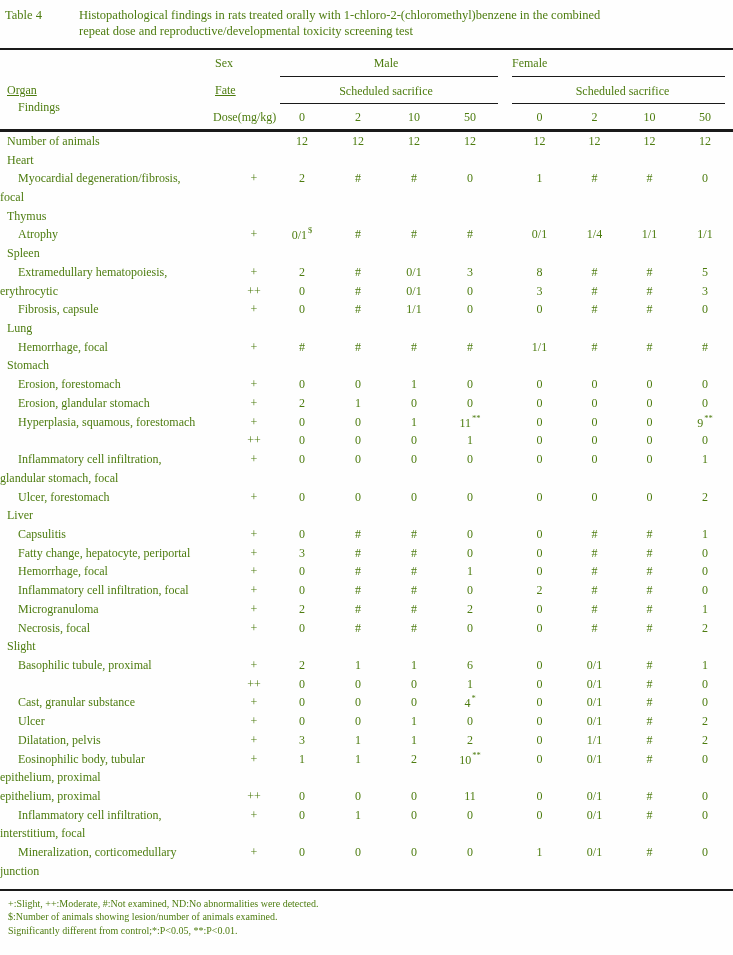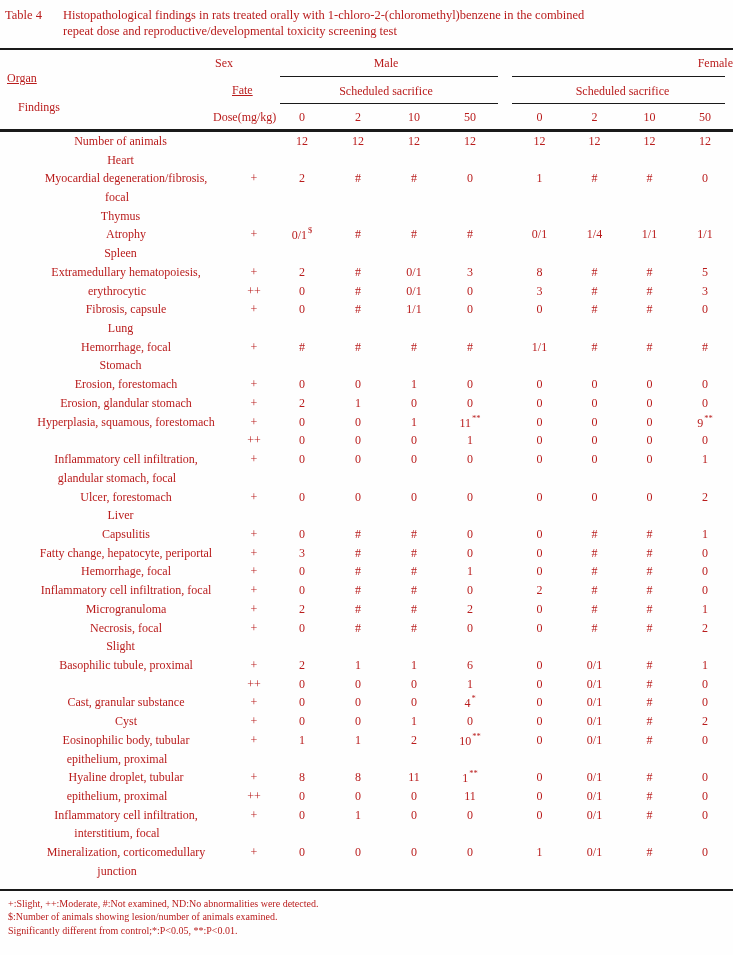--- a/index.html
+++ b/index.html
@@ -1,49 +1,49 @@
 <!DOCTYPE html>
 <html><head>
 <meta charset="utf-8">
 <style>
   html,body{margin:0;padding:0;background:#ffffff;}
   .page{
     position:relative;
     width:733px;height:955px;
     background:#fefefe;
-    color:#b91c1c;
+    color:#4d7c0f;
     font-family:"Liberation Serif","DejaVu Serif",serif;
     overflow:hidden;
   }
   
   .title{
     display:flex;
     padding:7px 0 0 5px;
     height:41px;
     font-size:12.5px;
     line-height:16px;
   }
   .title .tlabel{width:58px;flex:0 0 58px;}
-  .title .tcaption{width:648px;}
+  .title .tcaption{width:648px;margin-left:16px;}
   
   .hdr{
     position:relative;
     height:79px;
     border-top:2px solid #1a1a1a;
     border-bottom:3px solid #1a1a1a;
     font-size:12px;
   }
   .hdr span{position:absolute;white-space:nowrap;}
   .h-sex{left:215px;top:6px;}
-  .h-fate{left:232px;top:33px;text-decoration:underline;}
+  .h-fate{left:215px;top:33px;text-decoration:underline;}
   .h-dose{left:213px;top:60px;}
-  .h-organ{left:7px;top:21px;text-decoration:underline;}
+  .h-organ{left:7px;top:33px;text-decoration:underline;}
   .h-findings{left:18px;top:50px;}
   .h-male{left:274px;width:224px;text-align:center;top:6px;}
-  .h-female{left:512px;width:221px;text-align:right;top:6px;}
+  .h-female{left:512px;width:221px;text-align:left;top:6px;}
   .h-sac-m{left:274px;width:224px;text-align:center;top:34px;}
   .h-sac-f{left:512px;width:221px;text-align:center;top:34px;}
   .ul{position:absolute;height:0;border-top:1.5px solid #1a1a1a;}
   .ul-m{left:280px;width:218px;}
   .ul-f{left:512px;width:213px;}
   .ul-r1{top:26px;}
   .ul-r2{top:53px;}
   .dc{position:absolute;top:60px;text-align:center;}
   .dc0{left:274px;width:56px;} .dc1{left:330px;width:56px;}
   .dc2{left:386px;width:56px;} .dc3{left:442px;width:56px;}
@@ -60,21 +60,21 @@
     width:733px;
   }
   table.data tr{height:18.72px;}
   table.data td{
     padding:0;
     font-size:12px;
     vertical-align:middle;
     white-space:nowrap;
     overflow:visible;
   }
-  td.lbl{text-align:center;}
+  td.lbl{text-align:left;}
   td.lbl.ind0{padding-left:7px;}
   td.lbl.ind1{padding-left:18px;margin-left:23px;}
   td.lbl.ind2{margin-left:48px;}
   td.grade{text-align:center;font-size:11px;}
   td.val{text-align:center;}
   td.val sup{font-size:8.5px;position:relative;top:-1px;margin-left:1px;}
   
   .foot{
     padding:6px 0 0 8px;
     font-size:10px;
@@ -531,29 +531,42 @@
             <td class="val">0</td>
             <td class="val">0</td>
             <td class="val">4<sup>*</sup></td>
             <td></td>
             <td class="val">0</td>
             <td class="val">0/1</td>
             <td class="val">#</td>
             <td class="val">0</td>
           </tr>
           <tr>
-            <td class="lbl ind1">Cyst</td>
-            <td class="grade">+</td>
-            <td class="val">0</td>
-            <td class="val">0</td>
-            <td class="val">1</td>
-            <td class="val">0</td>
-            <td></td>
-            <td class="val">0</td>
-            <td class="val">0/1</td>
+            <td class="lbl ind1">Ulcer</td>
+            <td class="grade">+</td>
+            <td class="val">0</td>
+            <td class="val">0</td>
+            <td class="val">1</td>
+            <td class="val">0</td>
+            <td></td>
+            <td class="val">0</td>
+            <td class="val">0/1</td>
+            <td class="val">#</td>
+            <td class="val">2</td>
+          </tr>
+          <tr>
+            <td class="lbl ind1">Dilatation, pelvis</td>
+            <td class="grade">+</td>
+            <td class="val">3</td>
+            <td class="val">1</td>
+            <td class="val">1</td>
+            <td class="val">2</td>
+            <td></td>
+            <td class="val">0</td>
+            <td class="val">1/1</td>
             <td class="val">#</td>
             <td class="val">2</td>
           </tr>
           <tr>
             <td class="lbl ind1">Eosinophilic body, tubular</td>
             <td class="grade">+</td>
             <td class="val">1</td>
             <td class="val">1</td>
             <td class="val">2</td>
             <td class="val">10<sup>**</sup></td>
@@ -568,33 +581,20 @@
             <td class="grade"></td>
             <td class="val"></td>
             <td class="val"></td>
             <td class="val"></td>
             <td class="val"></td>
             <td></td>
             <td class="val"></td>
             <td class="val"></td>
             <td class="val"></td>
             <td class="val"></td>
-          </tr>
-          <tr>
-            <td class="lbl ind1">Hyaline droplet, tubular</td>
-            <td class="grade">+</td>
-            <td class="val">8</td>
-            <td class="val">8</td>
-            <td class="val">11</td>
-            <td class="val">1<sup>**</sup></td>
-            <td></td>
-            <td class="val">0</td>
-            <td class="val">0/1</td>
-            <td class="val">#</td>
-            <td class="val">0</td>
           </tr>
           <tr>
             <td class="lbl ind2">epithelium, proximal</td>
             <td class="grade">++</td>
             <td class="val">0</td>
             <td class="val">0</td>
             <td class="val">0</td>
             <td class="val">11</td>
             <td></td>
             <td class="val">0</td>

